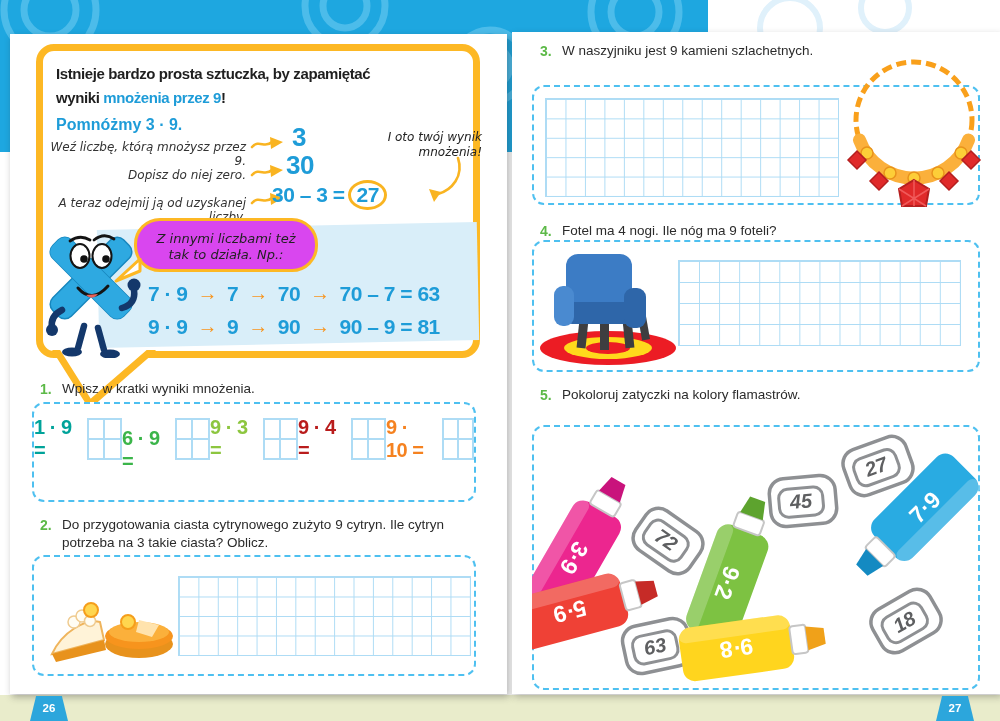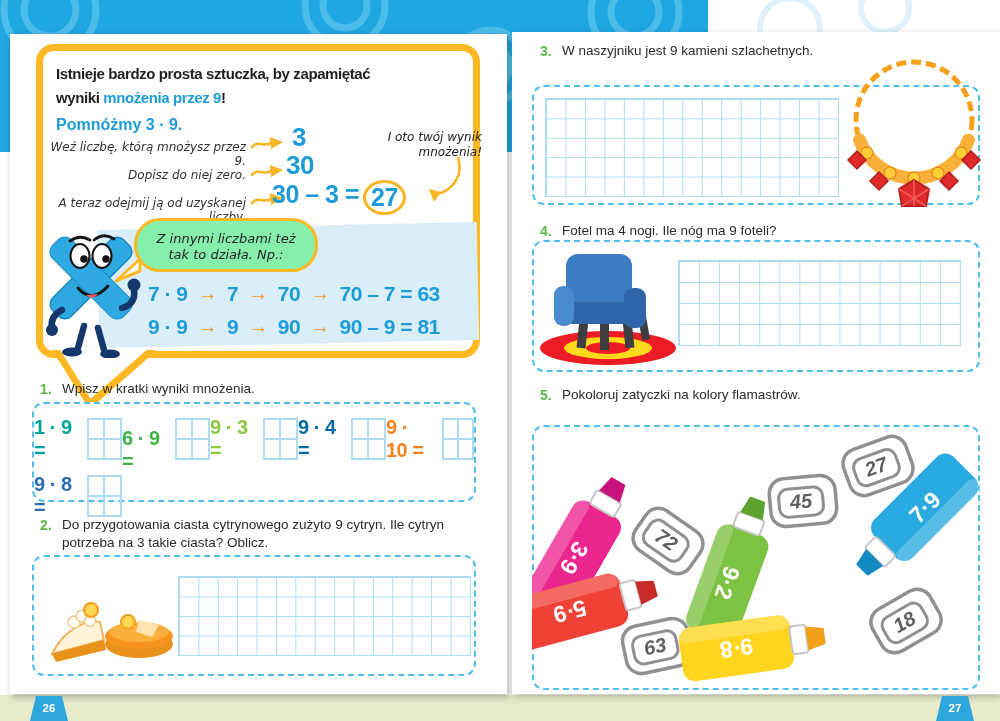--- a/index.html
+++ b/index.html
@@ -25,28 +25,28 @@
   .frame-tail{position:absolute;left:38px;top:316px;}
 
   .title{position:absolute;left:46px;top:28px;width:414px;font-weight:700;font-size:15px;line-height:24px;
          letter-spacing:-0.4px;color:#1F1F1F;white-space:nowrap;}
   .title .line{display:block;}
   .hl{color:#1E9CD8;}
   .subtitle{position:absolute;left:46px;top:82px;font-weight:700;font-size:16px;color:#1E9CD8;}
 
   .step-label{position:absolute;width:206px;text-align:right;font:italic 12px "DejaVu Sans",sans-serif;color:#333;}
   .step-res{position:absolute;font-weight:700;color:#1E9CD8;font-size:26px;letter-spacing:-0.5px;}
-  .res-row{display:flex;gap:4px;font-size:25px;}
+  .res-row{display:flex;align-items:center;gap:4px;font-size:21px;}
   .circled{border:3px solid #F9B421;border-radius:50%;padding:0 5px;}
 
   .note{position:absolute;left:344px;top:96px;width:128px;text-align:right;
         font:italic 12px/15px "DejaVu Sans",sans-serif;color:#222;}
 
   .panel{position:absolute;left:88px;top:192px;width:380px;height:118px;background:#D9EEF9;transform:rotate(-1.2deg);}
-  .bubble{position:absolute;left:124px;top:184px;width:184px;height:54px;background:#86efac;border:3px solid #FDB824;
+  .bubble{position:absolute;left:124px;top:184px;width:184px;height:54px;background:#d946ef;border:3px solid #FDB824;
           border-radius:26px;text-align:center;font:italic 13px/16px "DejaVu Sans",sans-serif;color:#222;padding-top:10px;box-sizing:border-box;}
   .ex-line{position:absolute;display:flex;align-items:flex-start;gap:10px;font-weight:700;font-size:21px;color:#1E9CD8;letter-spacing:-0.5px;}
   .arrow{color:#F7941D;font-weight:700;font-size:20px;}
 
   
   .ex-head{position:absolute;font-size:13.5px;line-height:18px;color:#2b2b2b;padding-left:22px;}
   .ex-head .num{position:absolute;left:0;top:0;font-weight:700;color:#5CB947;font-size:14px;}
   .ex-head .t{display:block;}
 
   .dashed-box{position:absolute;border:2px dashed #4EC0F0;border-radius:12px;background:#fff;box-sizing:border-box;}
@@ -215,29 +215,25 @@
         </div>
         <div class="ex-cell">
           <span class="expr" style="color: rgb(59, 181, 74); margin-top: 23px;">6 · 9 =</span>
           <div class="answer-box"></div>
         </div>
         <div class="ex-cell">
           <span class="expr" style="color: rgb(141, 198, 63);">9 · 3 =</span>
           <div class="answer-box"></div>
         </div>
         <div class="ex-cell">
-          <span class="expr" style="color: #0369a1;">9 · 4 =</span>
+          <span class="expr" style="color: #b91c1c;">9 · 4 =</span>
           <div class="answer-box"></div>
         </div>
         <div class="ex-cell">
           <span class="expr" style="color: rgb(245, 130, 32);">9 · 10 =</span>
-          <div class="answer-box"></div>
-        </div>
-        <div class="ex-cell">
-          <span class="expr" style="color: rgb(46, 108, 181);">9 · 8 =</span>
           <div class="answer-box"></div>
         </div>
       </div>
     </div>
 
     <div class="ex-head" style="left:30px;top:482px;width:440px;">
       <span class="num">2.</span>
       <span class="t">Do przygotowania ciasta cytrynowego zużyto 9 cytryn. Ile cytryn</span>
       <span class="t">potrzeba na 3 takie ciasta? Oblicz.</span>
     </div>

